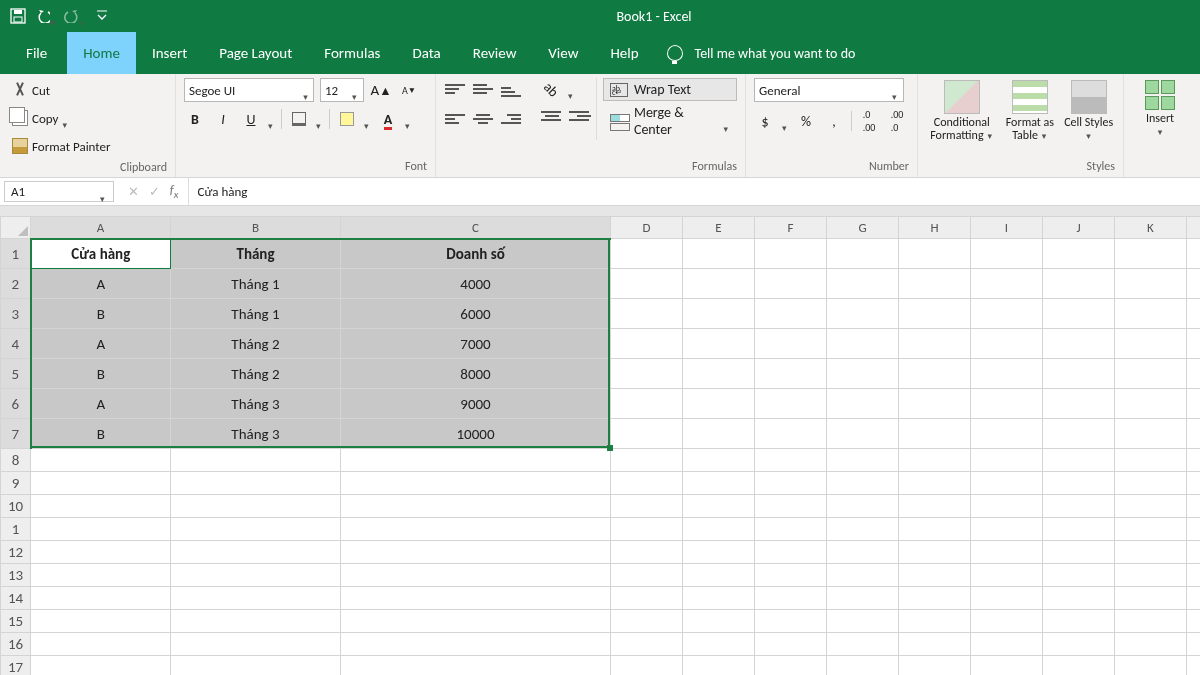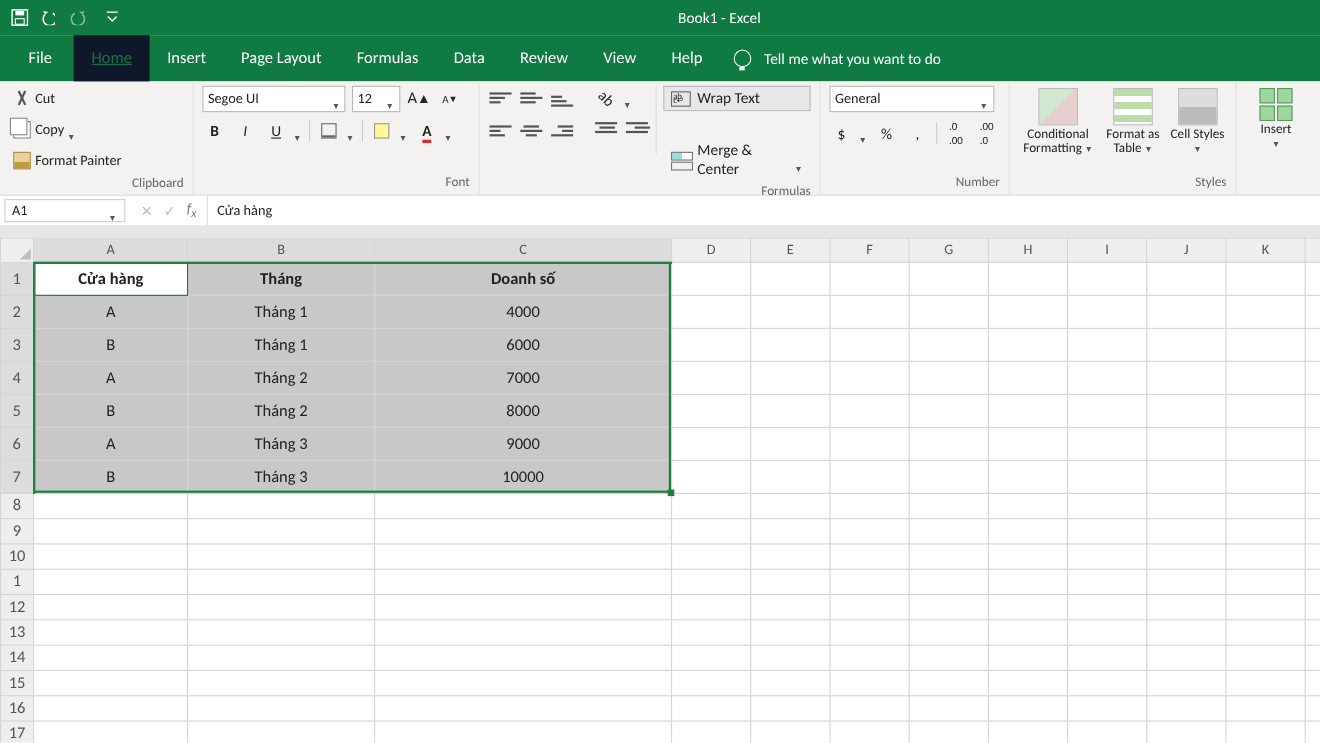--- a/index.html
+++ b/index.html
@@ -5,21 +5,21 @@
 * { box-sizing: border-box; margin: 0; padding: 0; font-family: "Segoe UI", Calibri, Arial, sans-serif; }
 body { width: 1200px; height: 675px; background: #fff; overflow: hidden; font-size: 13px; color:#222;}
 
 .title-bar { background:#0f7a41; height:32px; display:flex; align-items:center; padding:0 4px; color:#fff; }
 .qat { display:flex; align-items:center; gap:8px; padding-left:4px;}
 .qat-btn { width:20px; height:20px; display:flex; align-items:center; justify-content:center; cursor:default;}
 .title-text { flex:1; text-align:center; font-size:14px; }
 
 .tabs { background:#0f7a41; height:42px; display:flex; align-items:stretch; padding-left:6px; color:#fff; }
 .tab { padding:0 16px; display:flex; align-items:center; font-size:15px; cursor:default; }
-.tab.active { background:#0f172a; color:#0f7a41;text-decoration:underline; }
+.tab.active { background:#7dd3fc; color:#0f7a41; }
 .tab.file { padding:0 20px; }
 .tell-me { display:flex; align-items:center; gap:12px; margin-left:12px; font-size:14px; }
 .bulb { width:16px; height:16px; display:inline-block; border:1.5px solid #fff; border-radius:50% 50% 50% 50% / 55% 55% 45% 45%; position:relative; }
 .bulb::after{content:"";position:absolute;bottom:-4px;left:4px;width:5px;height:3px;background:#fff;}
 
 .ribbon { background:#f3f2f1; height:104px; border-bottom:1px solid #d6d6d6; display:flex; }
 .group { border-right:1px solid #e1e1e1; padding:4px 8px 2px 8px; display:flex; flex-direction:column; justify-content:space-between; }
 .group-label { text-align:right; font-size:12px; color:#666; padding:2px 0; position:relative;}
 .group-body { flex:1; display:flex; align-items:flex-start; gap:6px; }
 .col { display:flex; flex-direction:column; gap:4px; }
@@ -284,21 +284,21 @@
           <div class="sq">
               <div class="indent-ic">
                 <div class="al-line w100"></div>
                 <div class="al-line w70" style="margin-left:8px"></div>
                 <div class="al-line w100"></div>
               </div>
             </div>
         </div>
       </div>
       <div style="width:1px;background:#ddd;height:62px;"></div>
-      <div class="col" style="gap:24px;">
+      <div class="col" style="gap:0;">
         <div class="wrap-btn">
             <span class="wrap-ic"></span>
             <span>Wrap Text</span>
           </div>
         <div class="merge-btn">
             <span class="merge-ic"></span>
             <span>Merge &amp; Center</span>
             <span class="dd-caret"></span>
           </div>
       </div>

